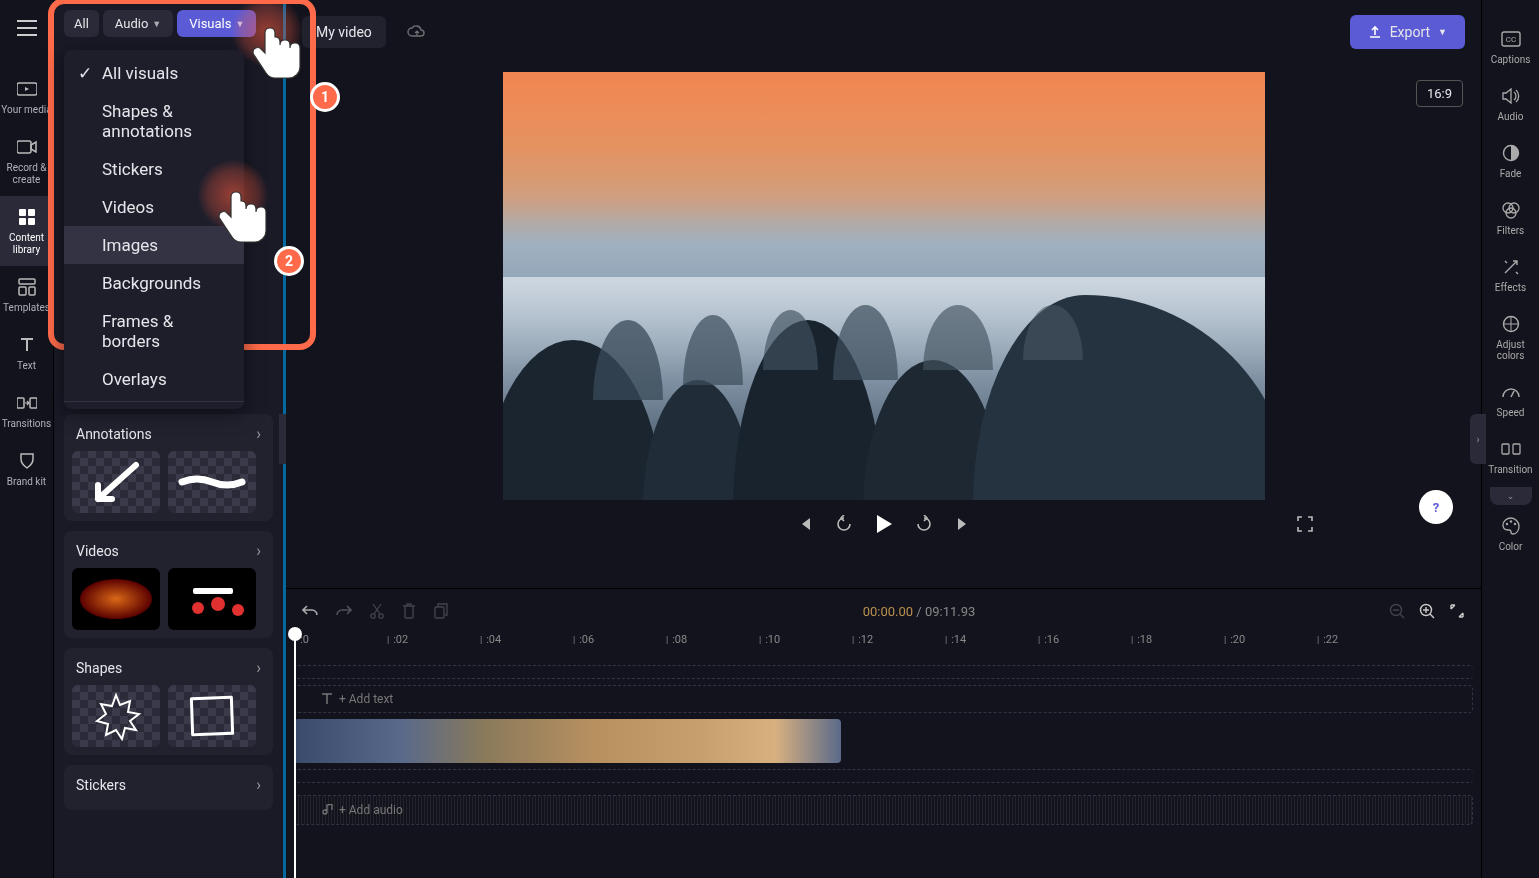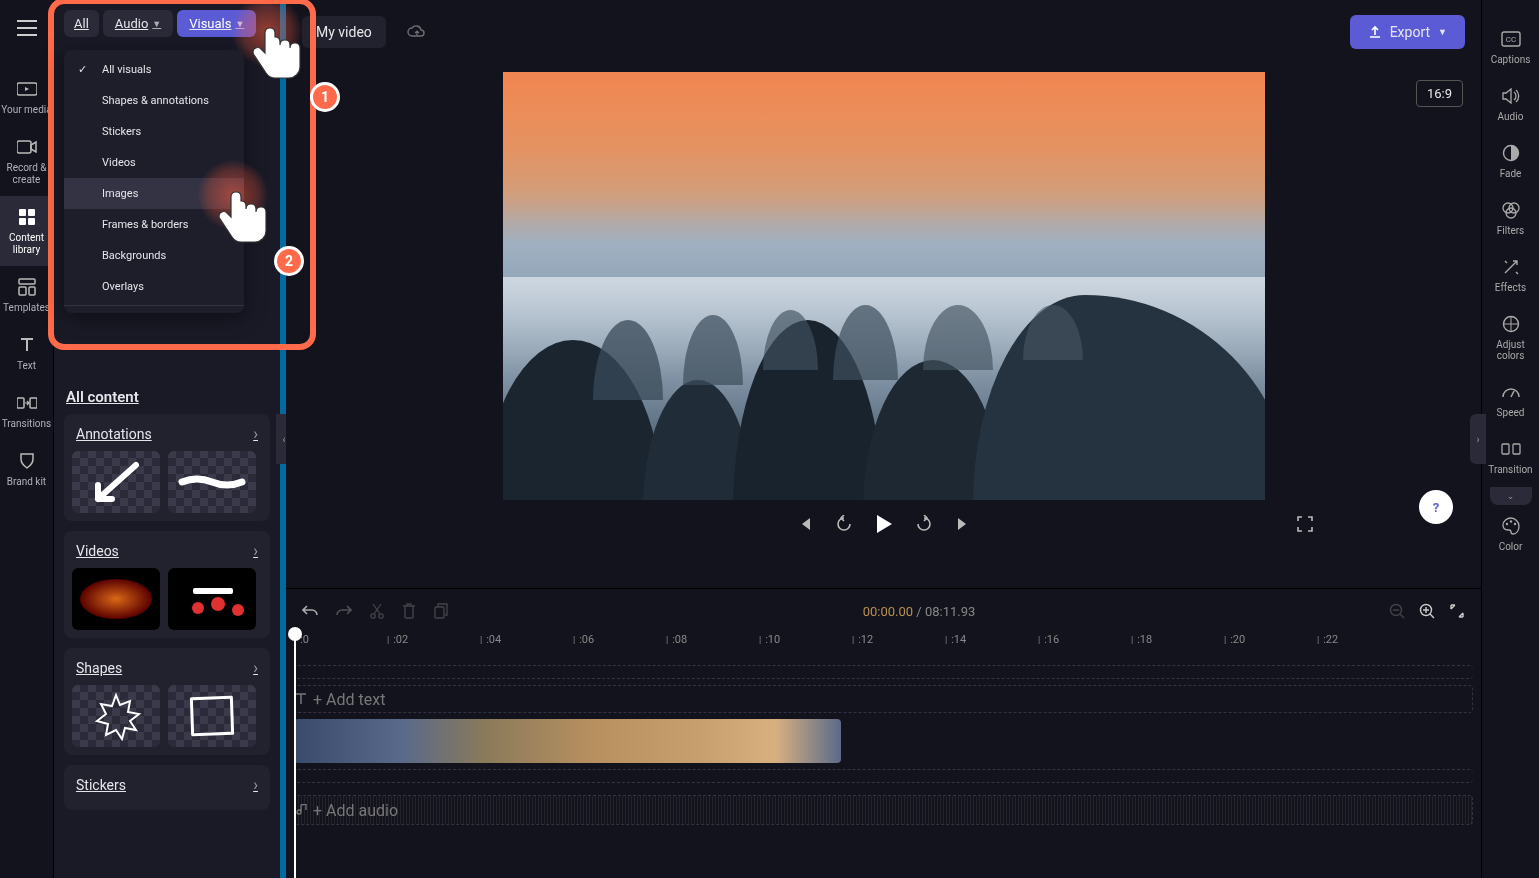--- a/index.html
+++ b/index.html
@@ -43,25 +43,24 @@
   cursor: pointer;
 }
 .rail-item.active { background: #2a2a38; color: #fff; }
 .rail-item .ri-icon { width: 22px; height: 22px; margin-bottom: 4px; display: flex; align-items: center; justify-content: center; }
 .rail-item span { display: block; }
 
 
 .content-panel {
   width: 232px;
   background: #1a1a27;
-  border-right: 6px solid #0369a1;
+  border-right: 3px solid #0369a1;
   display: flex;
   flex-direction: column;
   position: relative;
-  text-decoration: underline;
 }
 .panel-collapse {
   position: absolute;
   right: -12px;
   top: 50%;
   transform: translateY(-50%);
   width: 16px; height: 50px;
   background: #2a2a38;
   border-radius: 0 6px 6px 0;
   display: flex; align-items: center; justify-content: center;
@@ -93,21 +92,21 @@
   top: 50px;
   width: 180px;
   background: #1e1e2b;
   border-radius: 8px;
   padding: 4px 0;
   box-shadow: 0 4px 20px rgba(0,0,0,.5);
   z-index: 10;
 }
 .dropdown-item {
   padding: 9px 14px 9px 38px;
-  font-size: 11px;
+  font-size: 17px;
   position: relative;
   cursor: pointer;
 }
 .dropdown-item.checked::before {
   content: "✓";
   position: absolute;
   left: 14px;
   top: 9px;
 }
 .dropdown-item.hover { background: #333344; }
@@ -306,22 +305,22 @@
 .track-row {
   height: 40px;
   margin-bottom: 6px;
   border: 1px dashed #333344;
   border-radius: 4px;
   position: relative;
   display: flex; align-items: center;
 }
 .track-row.clip { height: 44px; border: none; }
 .track-label {
-  color: #777; font-size: 16px;
-  padding-left: 0; display: flex; align-items: center; gap: 6px;
+  color: #777; font-size: 12px;
+  padding-left: 26px; display: flex; align-items: center; gap: 6px;
 }
 .clip-item {
   height: 44px;
   width: 547px;
   border-radius: 4px;
   background: linear-gradient(to right, #3a4a6a 0%, #4a5a7a 10%, #5a6a8a 20%, #8a7a5a 35%, #b89060 55%, #c8a070 75%, #d8b080 88%, #5a6a8a 100%);
   display: flex;
   overflow: hidden;
 }
 .waveform {
@@ -464,22 +463,22 @@
         <span class="chev">▼</span>
       </div>
     </div>
 
     <div class="dropdown">
       <div class="dropdown-item checked">All visuals</div>
       <div class="dropdown-item">Shapes &amp; annotations</div>
       <div class="dropdown-item">Stickers</div>
       <div class="dropdown-item">Videos</div>
       <div class="dropdown-item hover">Images</div>
+      <div class="dropdown-item">Backgrounds</div>
       <div class="dropdown-item">Frames &amp; borders</div>
-      <div class="dropdown-item">Backgrounds</div>
       <div class="dropdown-item">Overlays</div>
       <div class="dropdown-divider"></div>
     </div>
 
     <div class="hand-cursor" style="left:190px; top:16px;">
       <div class="hand-glow" style="left:-12px; top:-20px;"></div>
       <svg width="64" height="72" viewBox="0 0 64 72" style="position:absolute;left:2px;top:6px;">
         <path d="M24 6c-3 0-5 2-5 5v20l-4-4c-3-3-8-1-8 3 0 1 0 2 1 3l12 18c2 3 5 5 9 5h14c6 0 11-5 11-11V26c0-3-2-5-5-5s-5 2-5 5v-3c0-3-2-5-5-5s-5 2-5 5v-3c0-3-2-5-5-5V11c0-3-2-5-5-5z" fill="#fff" stroke="#333" stroke-width="1.2"></path>
       </svg>
       <div class="hand-badge" style="right:-24px; bottom:-14px;">1</div>
@@ -669,21 +668,21 @@
               <path d="M1 3h12M3 3v11a1 1 0 001 1h6a1 1 0 001-1V3M5 3V1h4v2" fill="none" stroke="#888" stroke-width="1.4"></path>
             </svg>
           </div>
         <div class="tl-tool" style="opacity:.4">
             <svg width="15" height="16" viewBox="0 0 15 16">
               <rect x="1" y="4" width="9" height="11" rx="1" fill="none" stroke="#888" stroke-width="1.4"></rect>
               <path d="M4 4V1h9v11h-2" fill="none" stroke="#888" stroke-width="1.4"></path>
             </svg>
           </div>
         <div class="tl-time">
-          <span class="cur">00:00.00</span><span class="tot"><span> / </span><span>08:11.93</span></span>
+          <span class="cur">00:00.00</span><span class="tot"><span> / </span><span>09:11.93</span></span>
         </div>
         <div class="tl-zoom">
           <span style="opacity:.4">
               <svg width="16" height="16" viewBox="0 0 16 16">
                 <circle cx="7" cy="7" r="5.5" fill="none" stroke="#888" stroke-width="1.4"></circle>
                 <path d="M4 7h6M11 11l4 4" stroke="#888" stroke-width="1.4"></path>
               </svg>
             </span>
           <span>
               <svg width="16" height="16" viewBox="0 0 16 16">

